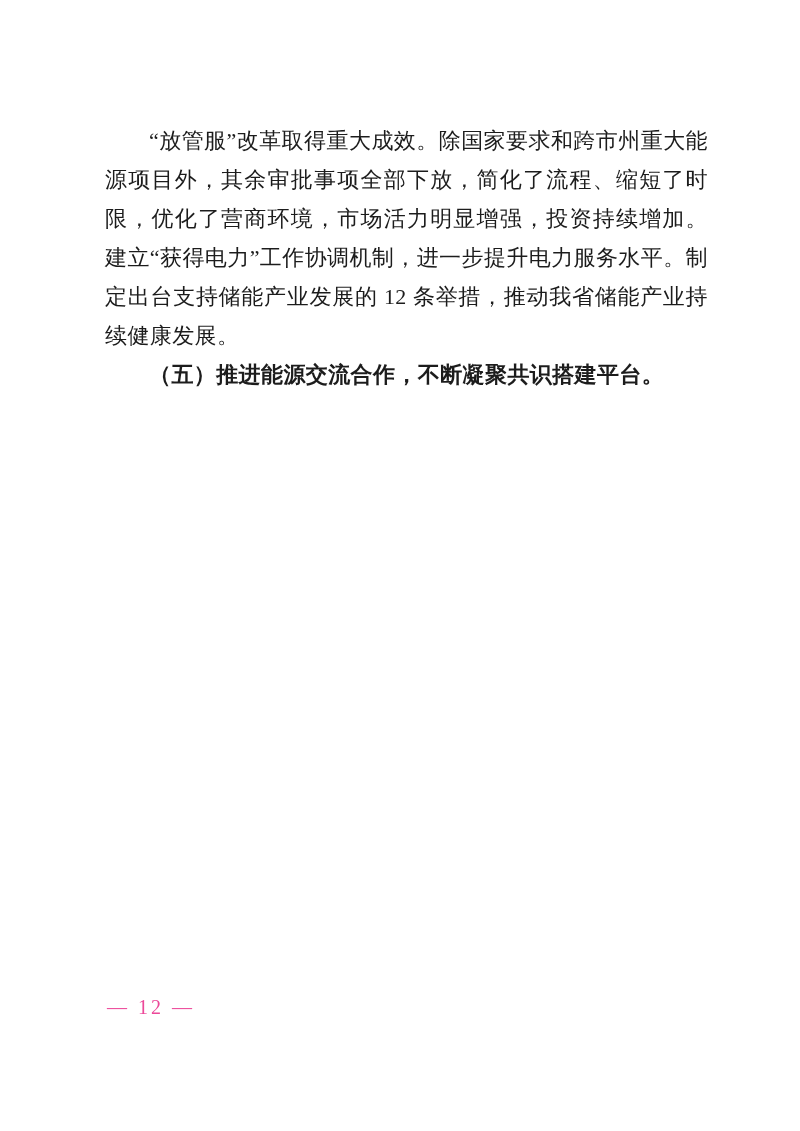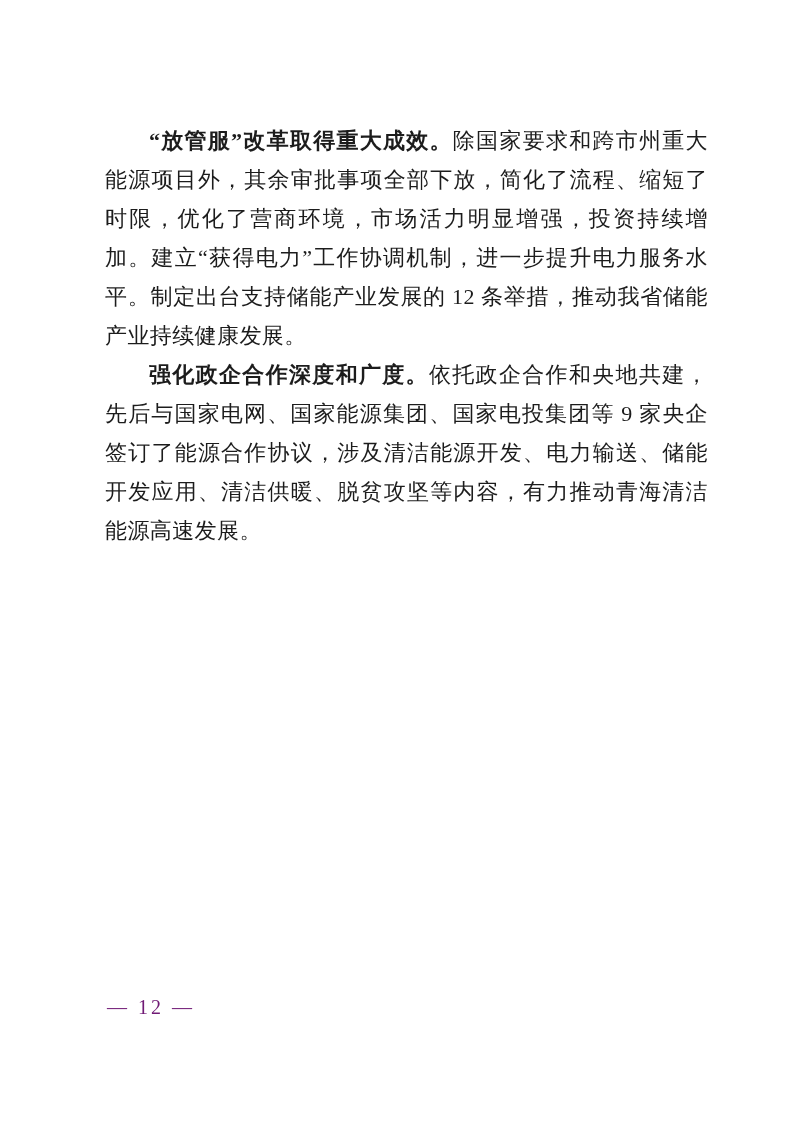--- a/index.html
+++ b/index.html
@@ -31,47 +31,47 @@
     font-size: 22px;
     line-height: 39px;
     letter-spacing: 0.4px;
     text-align: justify;
   }
   .para {
     margin: 0;
     text-indent: 2em;
   }
   .para-lead {
-    font-weight: bold;
+    font-weight: normal;
   }
   .section-heading {
     margin: 0;
     text-indent: 2em;
     font-weight: bold;
   }
   .page-footer {
     position: absolute;
     left: 107px;
     top: 996px;
     font-size: 20px;
     letter-spacing: 3px;
-    color: #701a75;
+    color: #ec4899;
   }
 </style>
 </head>
 <body>
 
 <div class="doc-page">
 
   <div class="text-block">
 
     <p class="para"><span class="para-lead">“放管服”改革取得重大成效。</span><span class="para-body">除国家要求和跨市州重大能源项目外，其余审批事项全部下放，简化了流程、缩短了时限，优化了营商环境，市场活力明显增强，投资持续增加。建立“获得电力”工作协调机制，进一步提升电力服务水平。制定出台支持储能产业发展的 12 条举措，推动我省储能产业持续健康发展。</span></p>
 
 
+    <p class="section-heading">（五）推进能源交流合作，不断凝聚共识搭建平台。</p>
 
 
-    <p class="para"><span class="para-lead">强化政企合作深度和广度。</span><span class="para-body">依托政企合作和央地共建，先后与国家电网、国家能源集团、国家电投集团等 9 家央企签订了能源合作协议，涉及清洁能源开发、电力输送、储能开发应用、清洁供暖、脱贫攻坚等内容，有力推动青海清洁能源高速发展。</span></p>
 
   </div>
 
   <div class="page-footer">— 12 —</div>
 
 </div>
 
 </body></html>

